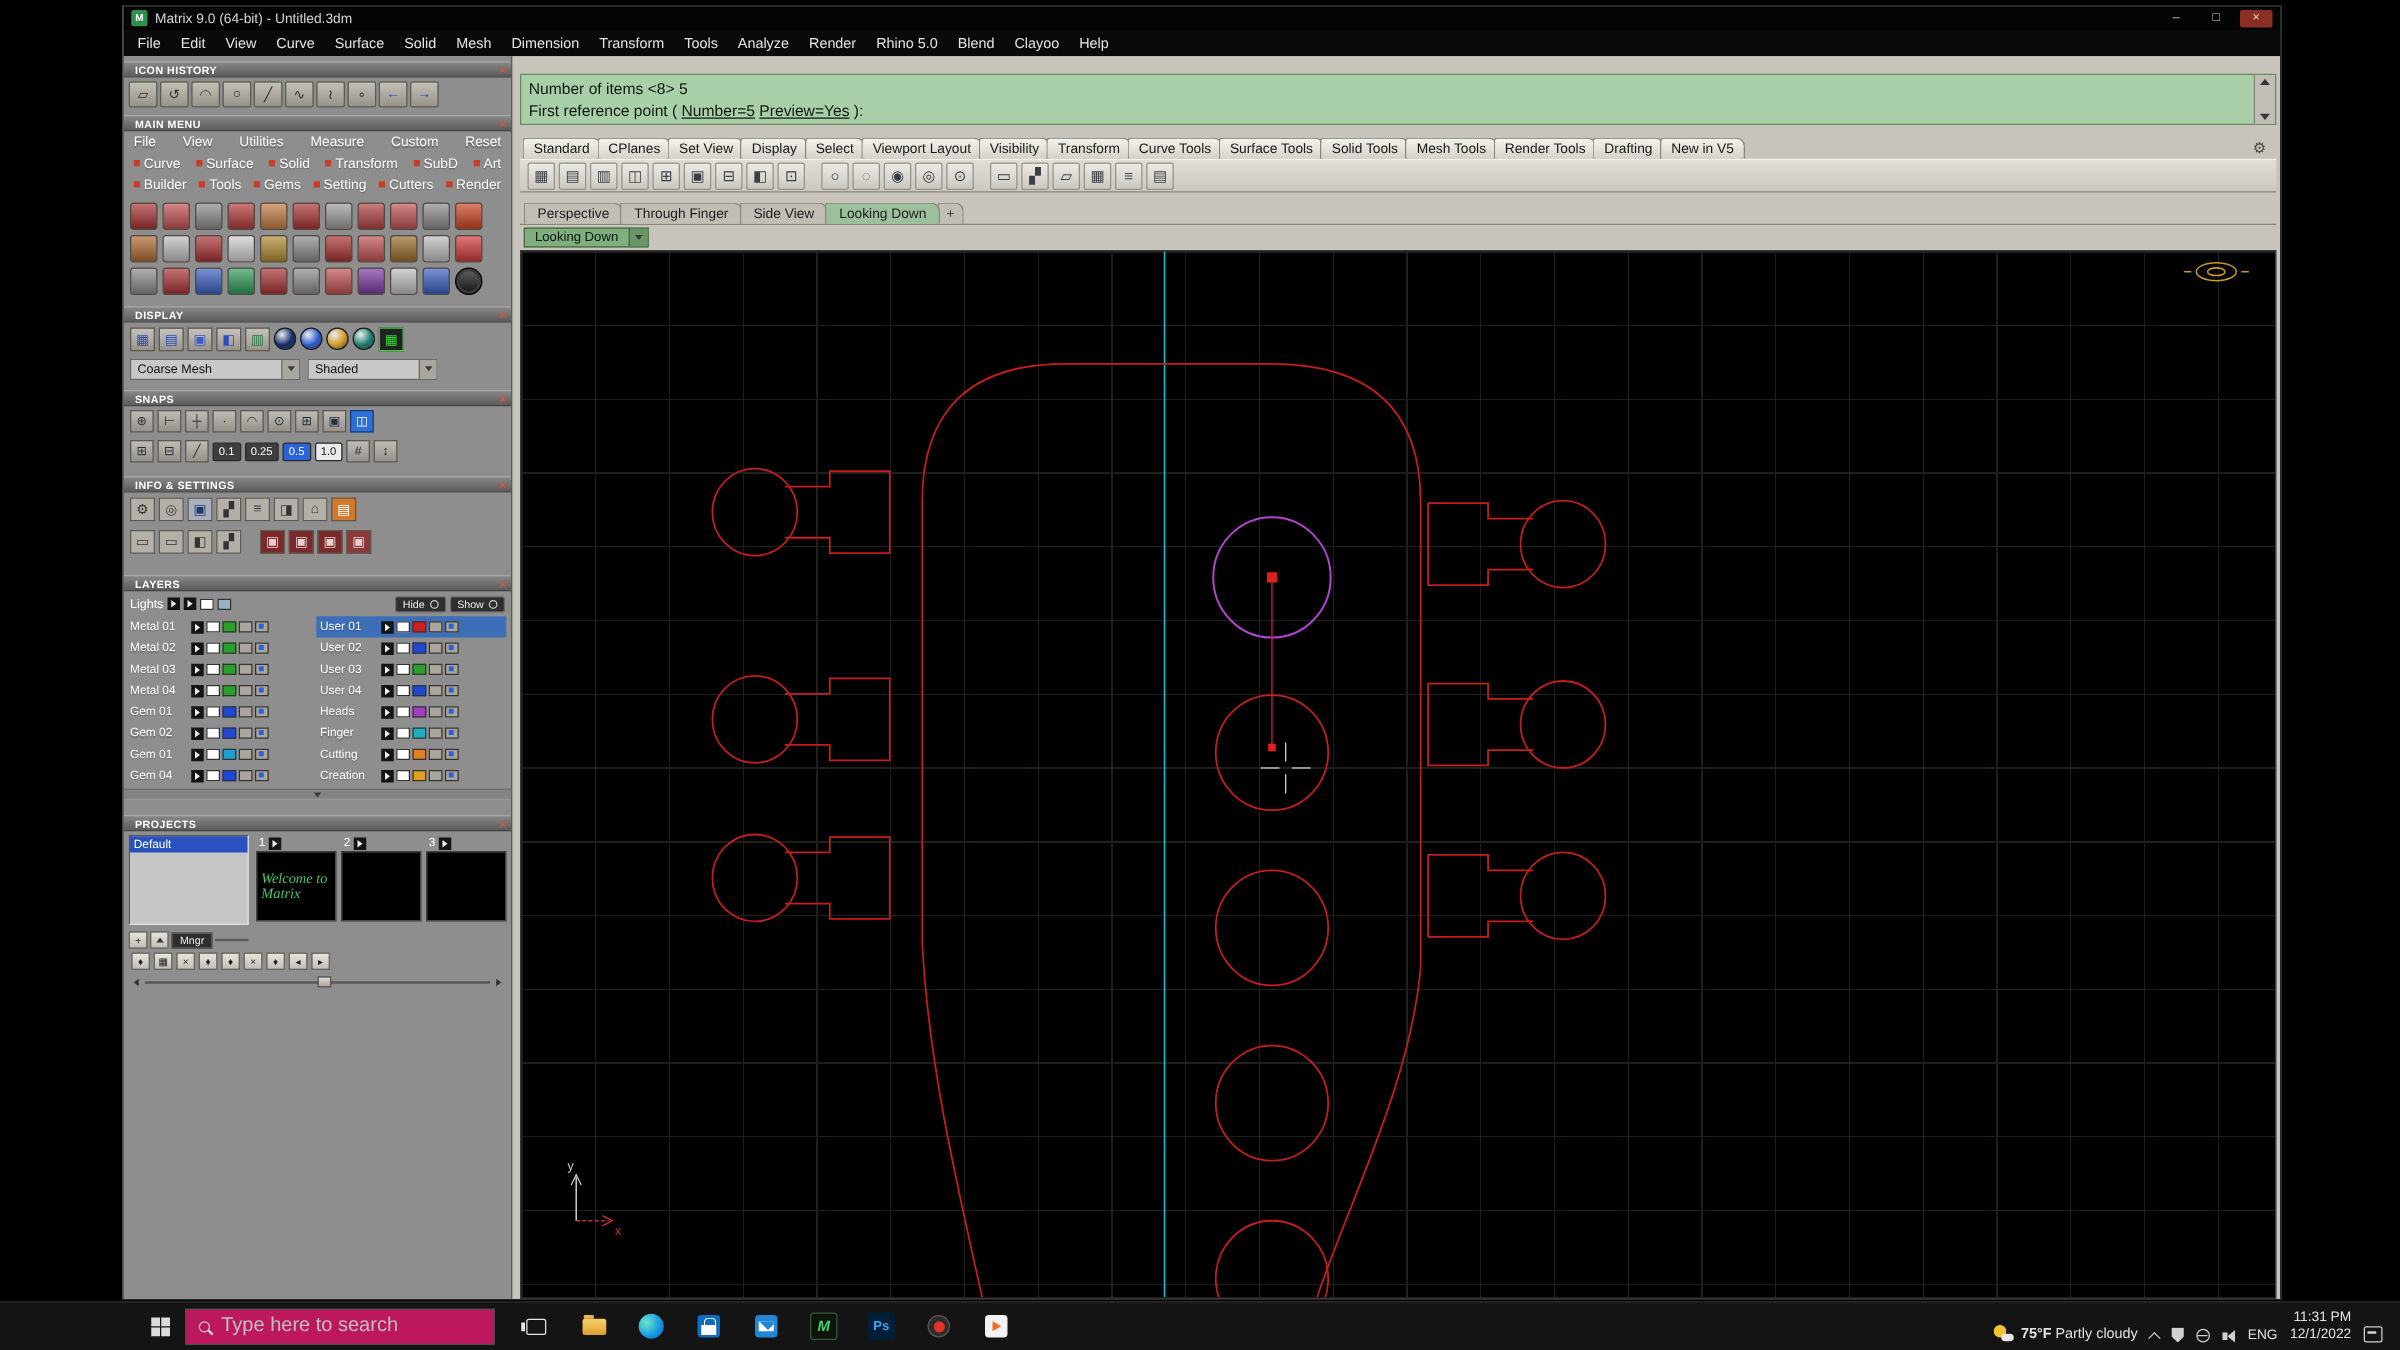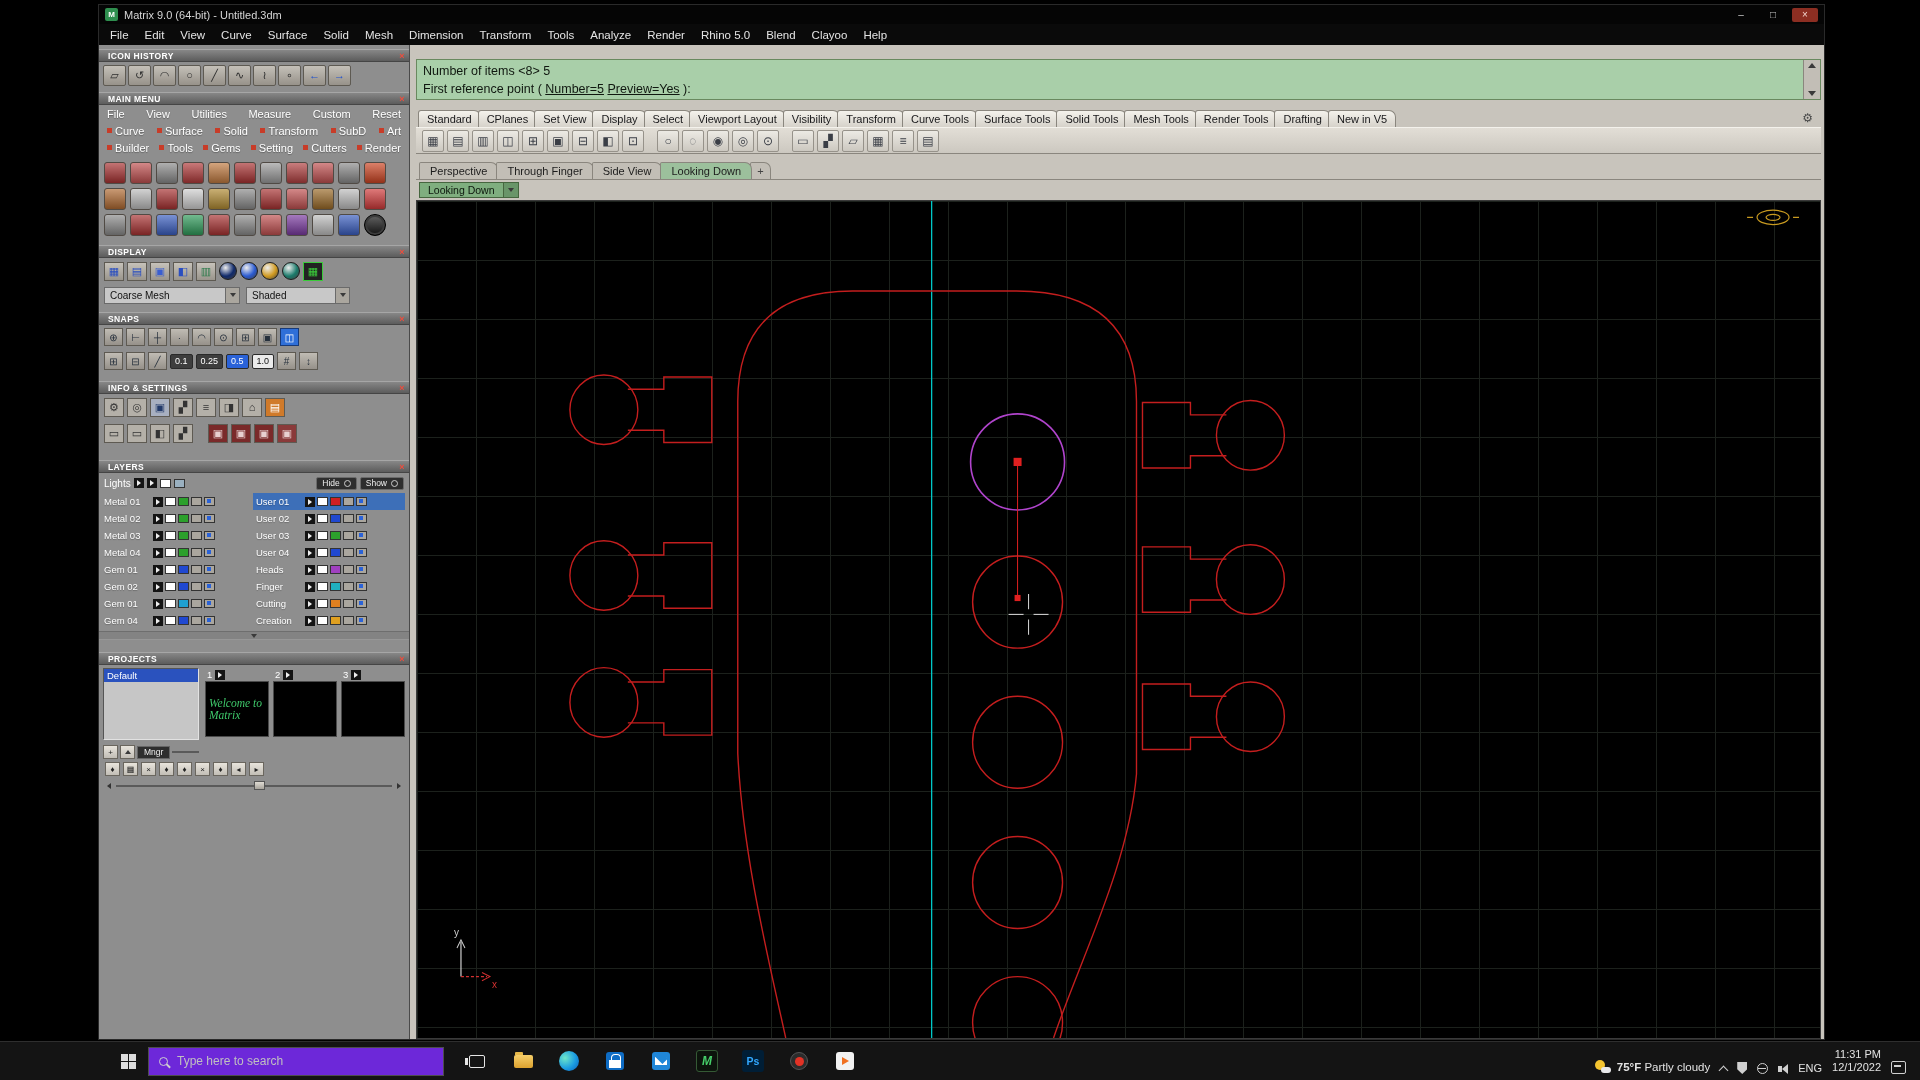--- a/index.html
+++ b/index.html
@@ -108,21 +108,21 @@
 .tri-down{width:0;height:0;border-left:4px solid transparent;border-right:4px solid transparent;border-top:5px solid #3a3a3a}
 .tri-down.sm,.tri-up.sm{border-left-width:3px;border-right-width:3px;border-top-width:4px;border-bottom-width:4px}
 .tri-r{width:0;height:0;border-top:3px solid transparent;border-bottom:3px solid transparent;border-left:4px solid #eee}
 .tri-l{width:0;height:0;border-top:3px solid transparent;border-bottom:3px solid transparent;border-right:4px solid #333}
 .tri-r.dk{border-left-color:#333}
 
 #taskbar{position:absolute;left:0;right:0;top:1041px;height:39px;background:#141414;border-top:1px solid #2e2e2e;display:flex;align-items:center;padding-left:108px}
 .start{width:40px;height:100%;display:flex;align-items:center;justify-content:center}
 .winlogo{display:grid;grid-template-columns:7px 7px;grid-template-rows:7px 7px;gap:1px}
 .winlogo div{background:#dcdcdc}
-.searchbox{width:296px;height:29px;background:#6d28d9;border:1px solid #4e4e4e;display:flex;align-items:center;gap:9px;padding-left:10px;color:#c0c0c0;font-size:12px;margin-right:10px;white-space:nowrap}
+.searchbox{width:248px;height:29px;background:#be185d;border:1px solid #4e4e4e;display:flex;align-items:center;gap:9px;padding-left:10px;color:#c0c0c0;font-size:16px;margin-right:10px;white-space:nowrap}
 .mag{width:9px;height:9px;border:1.5px solid #cfcfcf;border-radius:50%;position:relative;flex-shrink:0}
 .mag:after{content:"";position:absolute;width:5px;height:1.5px;background:#cfcfcf;transform:rotate(45deg);right:-4px;bottom:-2px}
 .tb-icon{width:46px;height:100%;display:flex;align-items:center;justify-content:center}
 .tv{width:16px;height:13px;border:1.5px solid #e6e6e6;border-radius:2px;position:relative}
 .tv-b{position:absolute;left:-5px;top:2px;width:3px;height:7px;background:#e6e6e6}
 .folder{width:19px;height:13px;background:linear-gradient(#f6cf6a,#dca12e);border-radius:2px;position:relative}
 .folder:before{content:"";position:absolute;top:-3px;left:1px;width:8px;height:3px;background:#e7b94a;border-radius:1px 1px 0 0}
 .edge{width:20px;height:20px;border-radius:50%;background:radial-gradient(circle at 30% 35%,#6ee6c8,#1b9de2 55%,#0b5bb8)}
 .storeic{width:18px;height:18px;background:#0e6cc4;border-radius:3px;position:relative}
 .storeic:before{content:"";position:absolute;top:2px;left:5px;width:8px;height:5px;border:1.5px solid #fff;border-bottom:none;border-radius:4px 4px 0 0}

